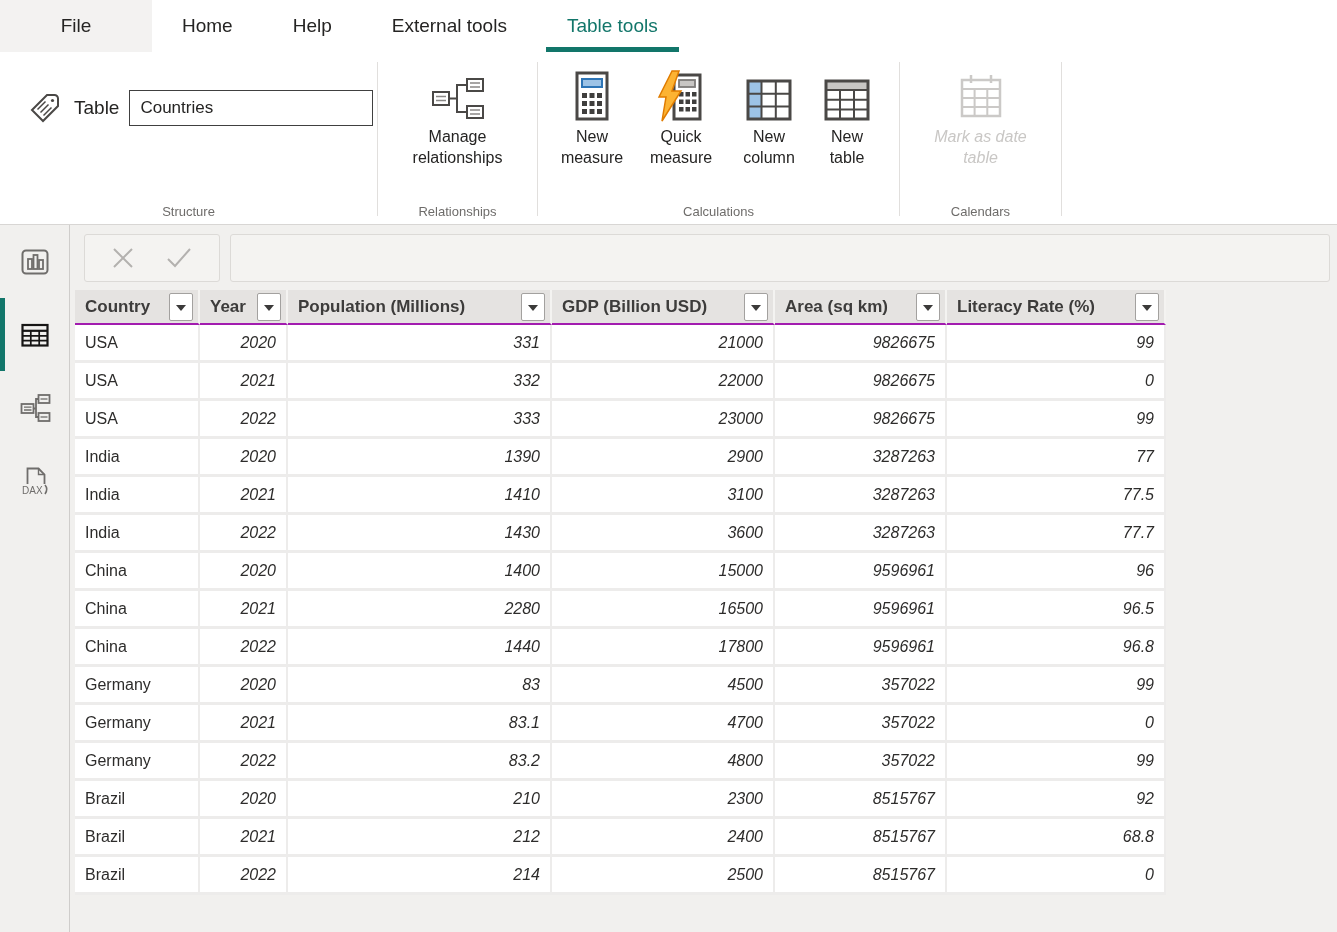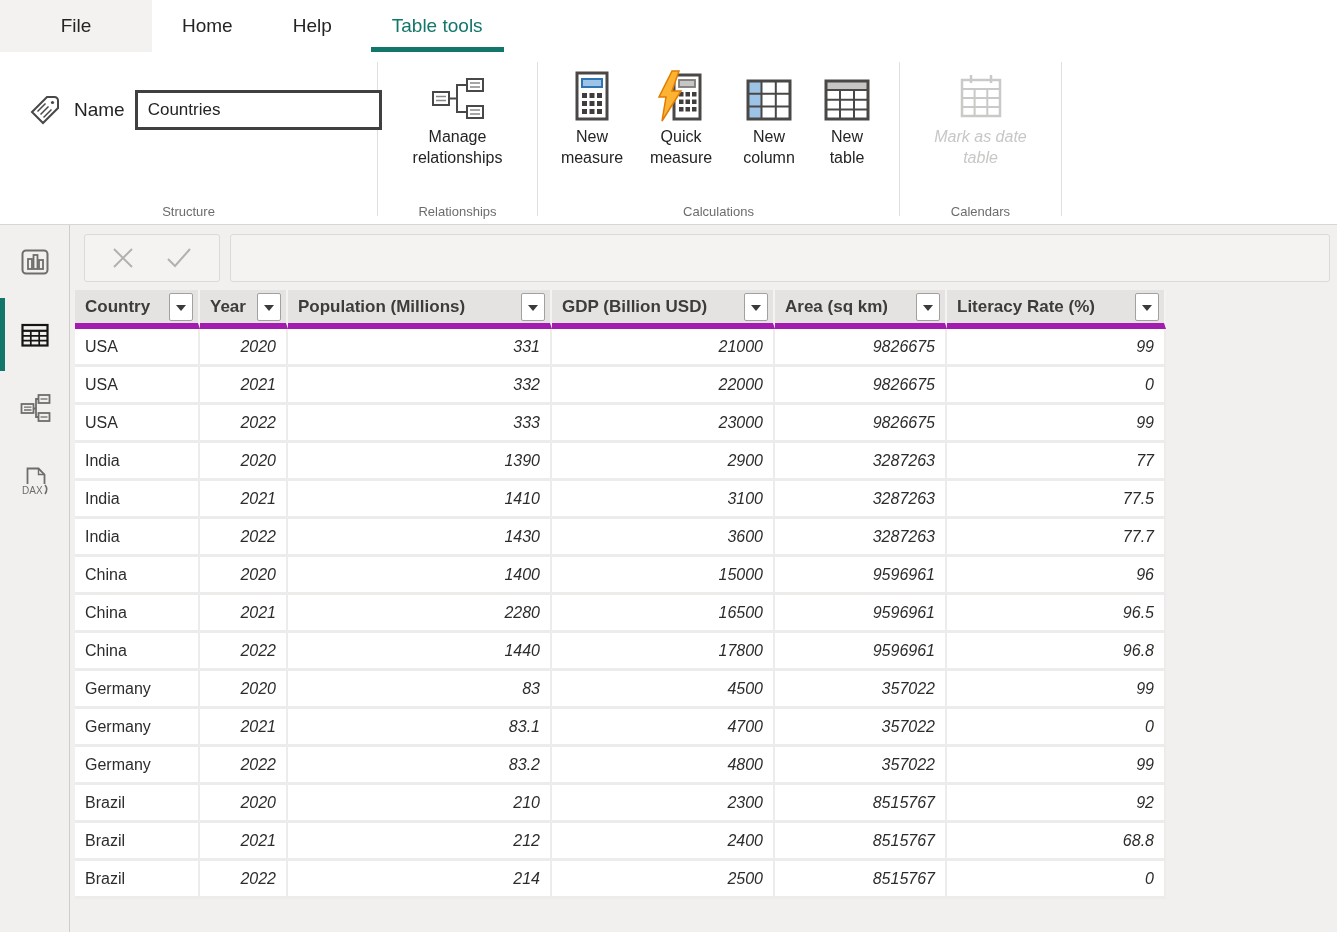--- a/index.html
+++ b/index.html
@@ -19,21 +19,21 @@
 
   
   .ribbon { height:172px; background:#ffffff; border-bottom:1px solid #d8d6d4; display:flex; }
   .rgroup { position:relative; flex-shrink:0; }
   .rcaption { position:absolute; bottom:5px; left:0; right:0; text-align:center; font-size:13px; color:#6e6c6a; }
   .rdivider { width:1px; background:#e1dfdd; margin:10px 0 8px; flex-shrink:0; }
 
   .g-structure { width:377px; }
   .name-row { display:flex; align-items:center; margin:38px 0 0 28px; }
   .name-label { font-size:19px; margin:0 10px 0 12px; }
-  .name-input { width:222px; height:34px; border:3px solid #404040; background:#fff; font-size:17px; padding:0 10px; color:#252423; font-family:inherit; outline:none; }
+  .name-input { width:222px; height:34px; border:1px solid #404040; background:#fff; font-size:17px; padding:0 10px; color:#252423; font-family:inherit; outline:none; }
 
   .g-relationships { width:159px; }
   .g-calculations { width:361px; }
   .g-calendars { width:161px; }
   .g-rest { flex:1; }
 
   .rbtn { display:flex; flex-direction:column; align-items:center; text-align:center; cursor:pointer; margin-top:14px; }
   .rbtn .ricon { height:56px; display:flex; align-items:flex-end; justify-content:center; }
   .rbtn .rlabel { font-size:16px; line-height:21px; color:#252423; margin-top:4px; }
   .rbtn-disabled { cursor:default; }
@@ -59,54 +59,55 @@
   .main { flex:1; display:flex; flex-direction:column; }
 
   .formula-bar { display:flex; margin:9px 7px 0 14px; height:48px; }
   .fx-buttons { width:134px; border:1px solid #dcdad7; border-radius:3px; background:#f4f3f1; display:flex; align-items:center; justify-content:center; gap:28px; flex-shrink:0; }
   .fx-btn { display:flex; align-items:center; justify-content:center; cursor:pointer; }
   .fx-input { flex:1; margin-left:10px; border:1px solid #dcdad7; border-radius:3px; background:#f4f3f1; font-size:16px; color:#252423; padding:0 10px; display:flex; align-items:center; }
 
   
   .grid-wrap { margin:8px 0 0 5px; }
   table.grid { border-collapse:separate; border-spacing:0; table-layout:fixed; }
-  .grid th { height:33px; background:#e5e3e1; border-right:2px solid #f4f3f1; border-bottom:6px solid #a21caf; padding:0 5px 0 10px; font-size:17px; font-weight:bold; color:#3d3c3b; text-align:left; cursor:pointer; }
+  .grid th { height:33px; background:#e5e3e1; border-right:2px solid #f4f3f1; border-bottom:2px solid #a21caf; padding:0 5px 0 10px; font-size:17px; font-weight:bold; color:#3d3c3b; text-align:left; cursor:pointer; }
   .hc { display:flex; align-items:center; justify-content:space-between; }
   .hc-label { overflow:hidden; white-space:nowrap; }
   .dd-btn { width:22px; height:26px; background:#ffffff; border:1px solid #a3a19f; border-radius:2px; display:flex; align-items:center; justify-content:center; flex-shrink:0; margin-left:6px; cursor:pointer; }
   .dd-tri { width:0; height:0; border-left:5px solid transparent; border-right:5px solid transparent; border-top:6px solid #3b3a39; margin-top:2px; }
   .grid td { height:35px; background:#ffffff; border-right:2px solid #edeceb; border-bottom:3px solid #edeceb; padding:0 10px; font-size:16px; color:#2d2c2b; overflow:hidden; white-space:nowrap; cursor:cell; }
   .grid td.c-text { text-align:left; }
   .grid td.c-num  { text-align:right; font-style:italic; }
 
   svg { display:block; }
   svg text { font-family:inherit; }
 </style>
 </head>
 <body>
 
 <div class="menubar">
   <div class="tab tab-file">File</div>
   <div class="tab">Home</div>
   <div class="tab">Help</div>
+  <div class="tab">External tools</div>
   <div class="tab tab-active">Table tools</div>
 </div>
 
 <div class="ribbon">
 
   <div class="rgroup g-structure">
     <div class="name-row">
       <span>
         <svg width="34" height="34" viewBox="0 0 34 34" fill="none" stroke="#4a4846" stroke-width="2">
           <path d="M4 19 L19 4 H26.5 A3.5 3.5 0 0 1 30 7.5 V15 L15 30 Z"></path>
           <circle cx="24.5" cy="9.5" r="1.6" fill="#4a4846" stroke="none"></circle>
           <path d="M9.5 18.5 L17.5 10.5 M12.5 21.5 L20.5 13.5 M15.5 24.5 L23.5 16.5" stroke-width="1.5"></path>
         </svg>
       </span>
-      <span class="name-label">Name</span>
+      <span class="name-label">Table</span>
       <input class="name-input" type="text" value="Countries" style="">
     </div>
     <div class="rcaption">Structure</div>
   </div>
 
   <div class="rdivider"></div>
 
   <div class="rgroup g-relationships">
     <div class="rbtn">
       <span class="ricon">

